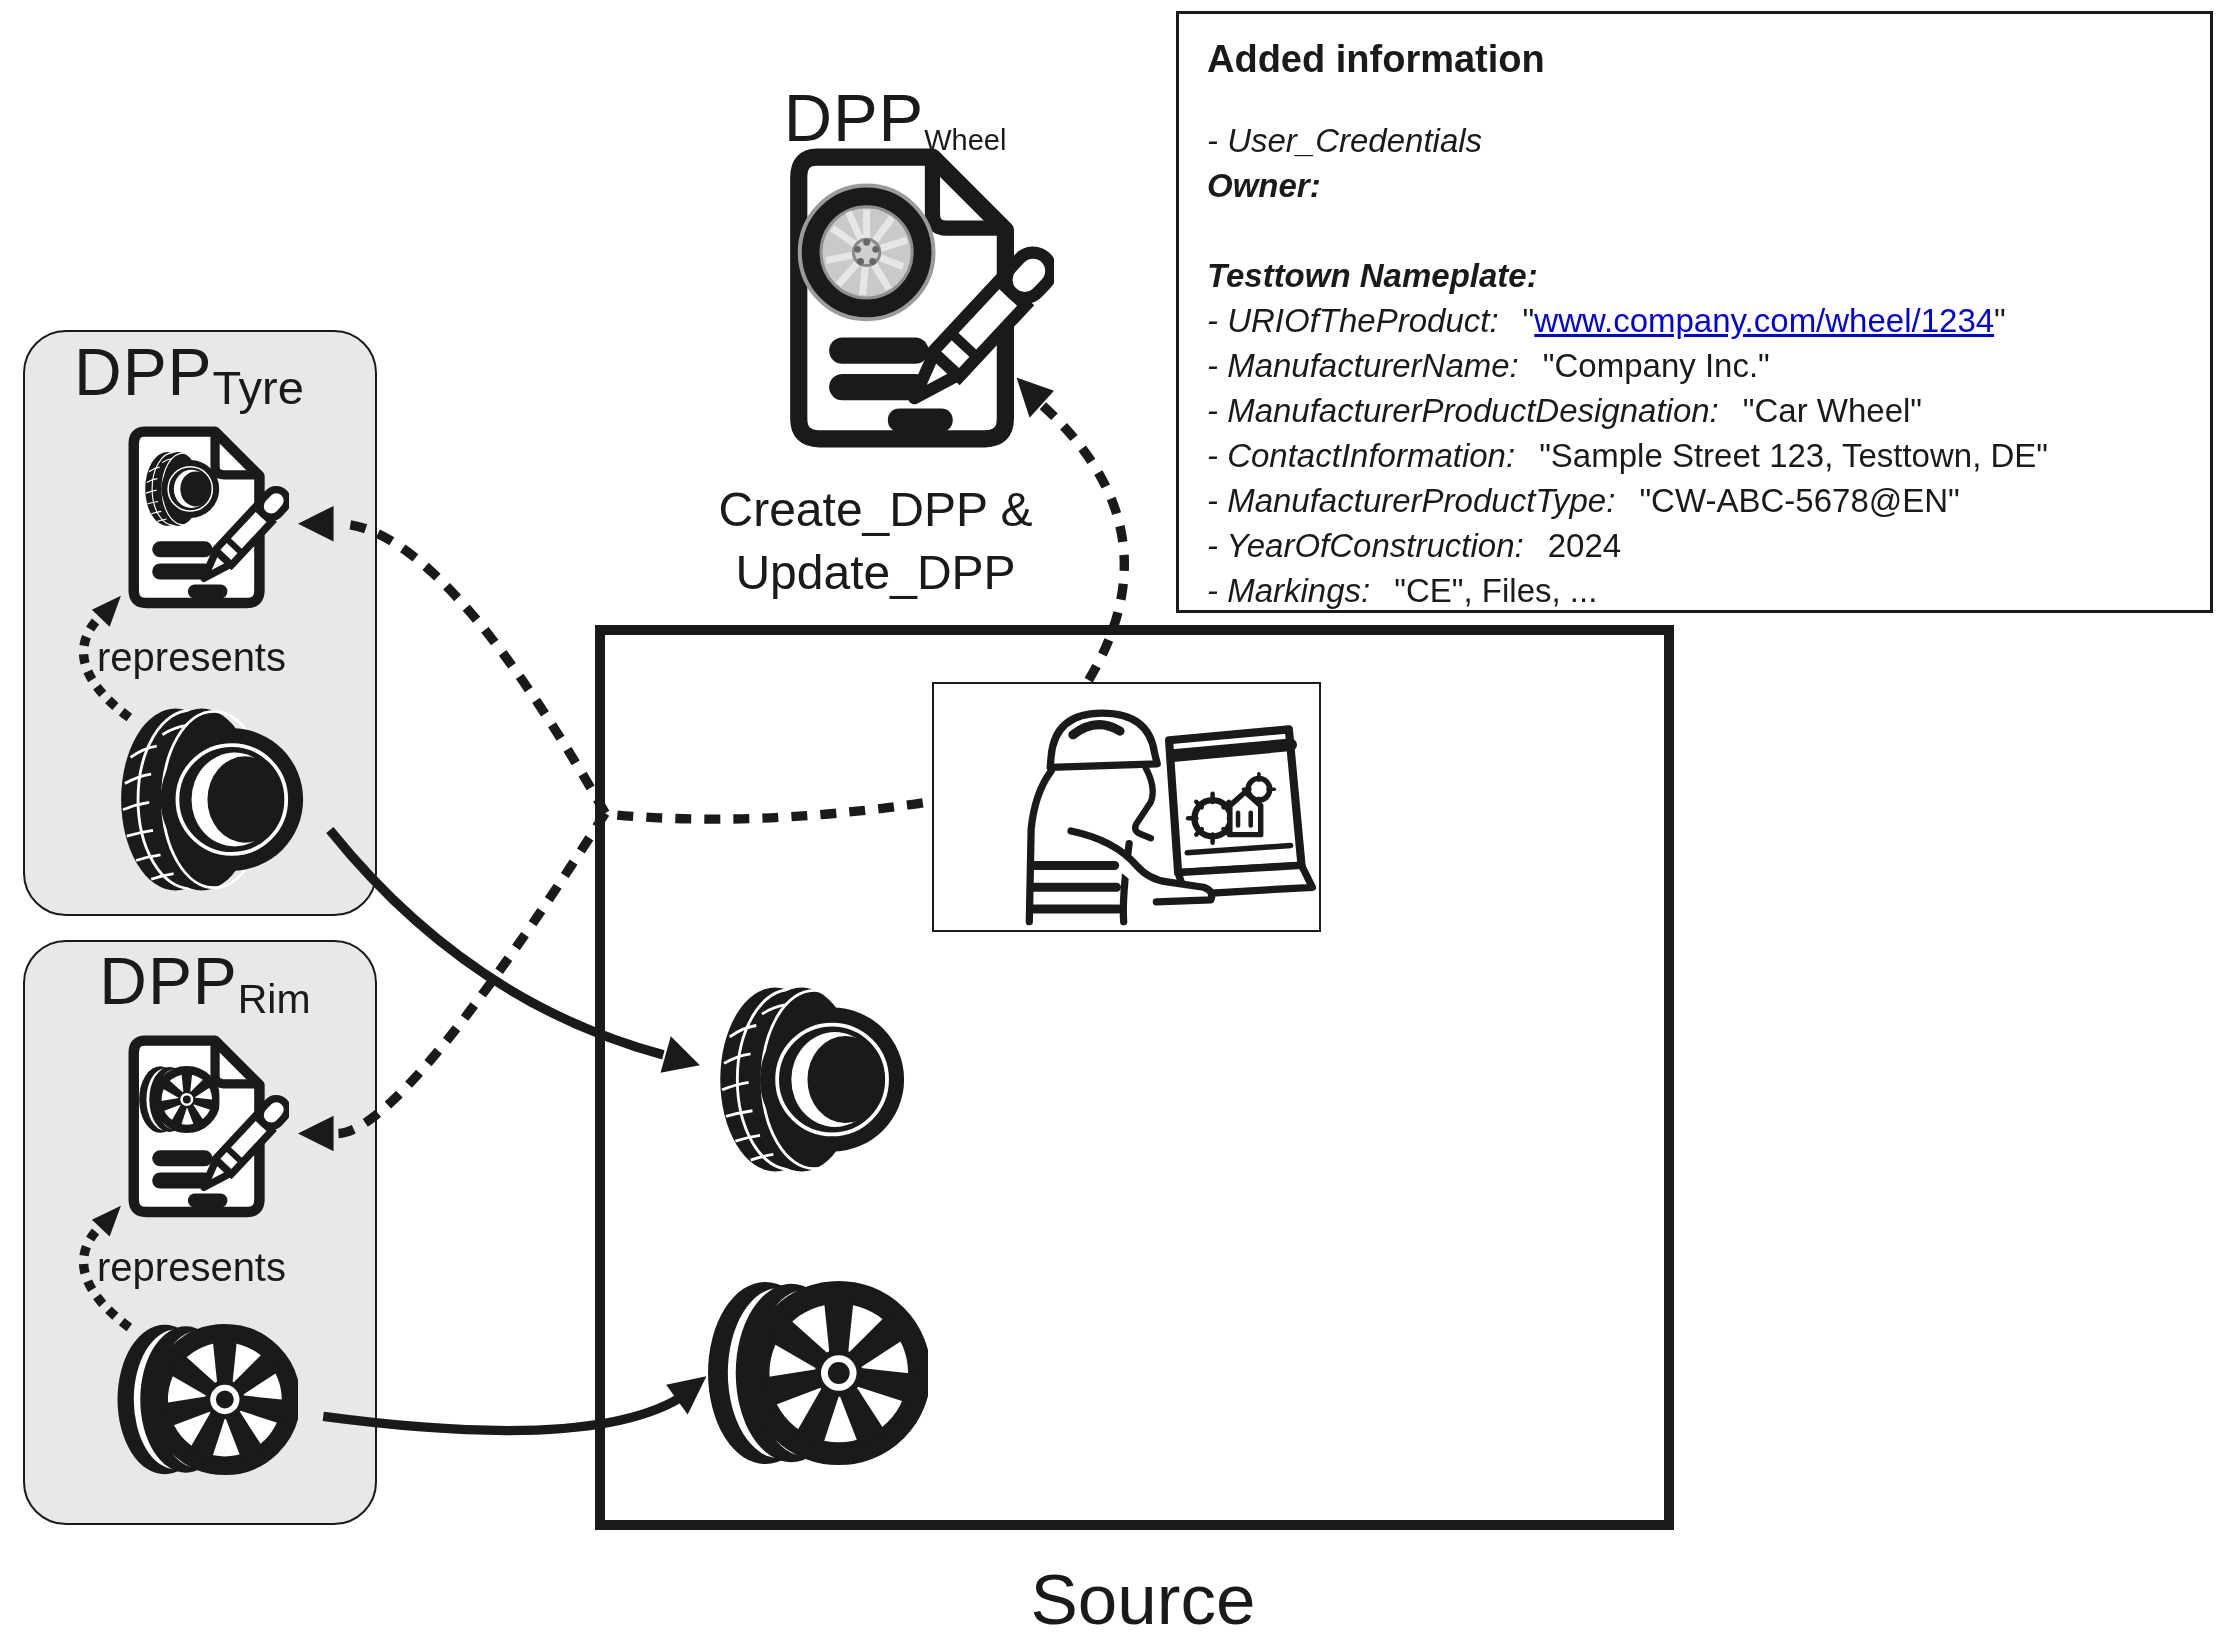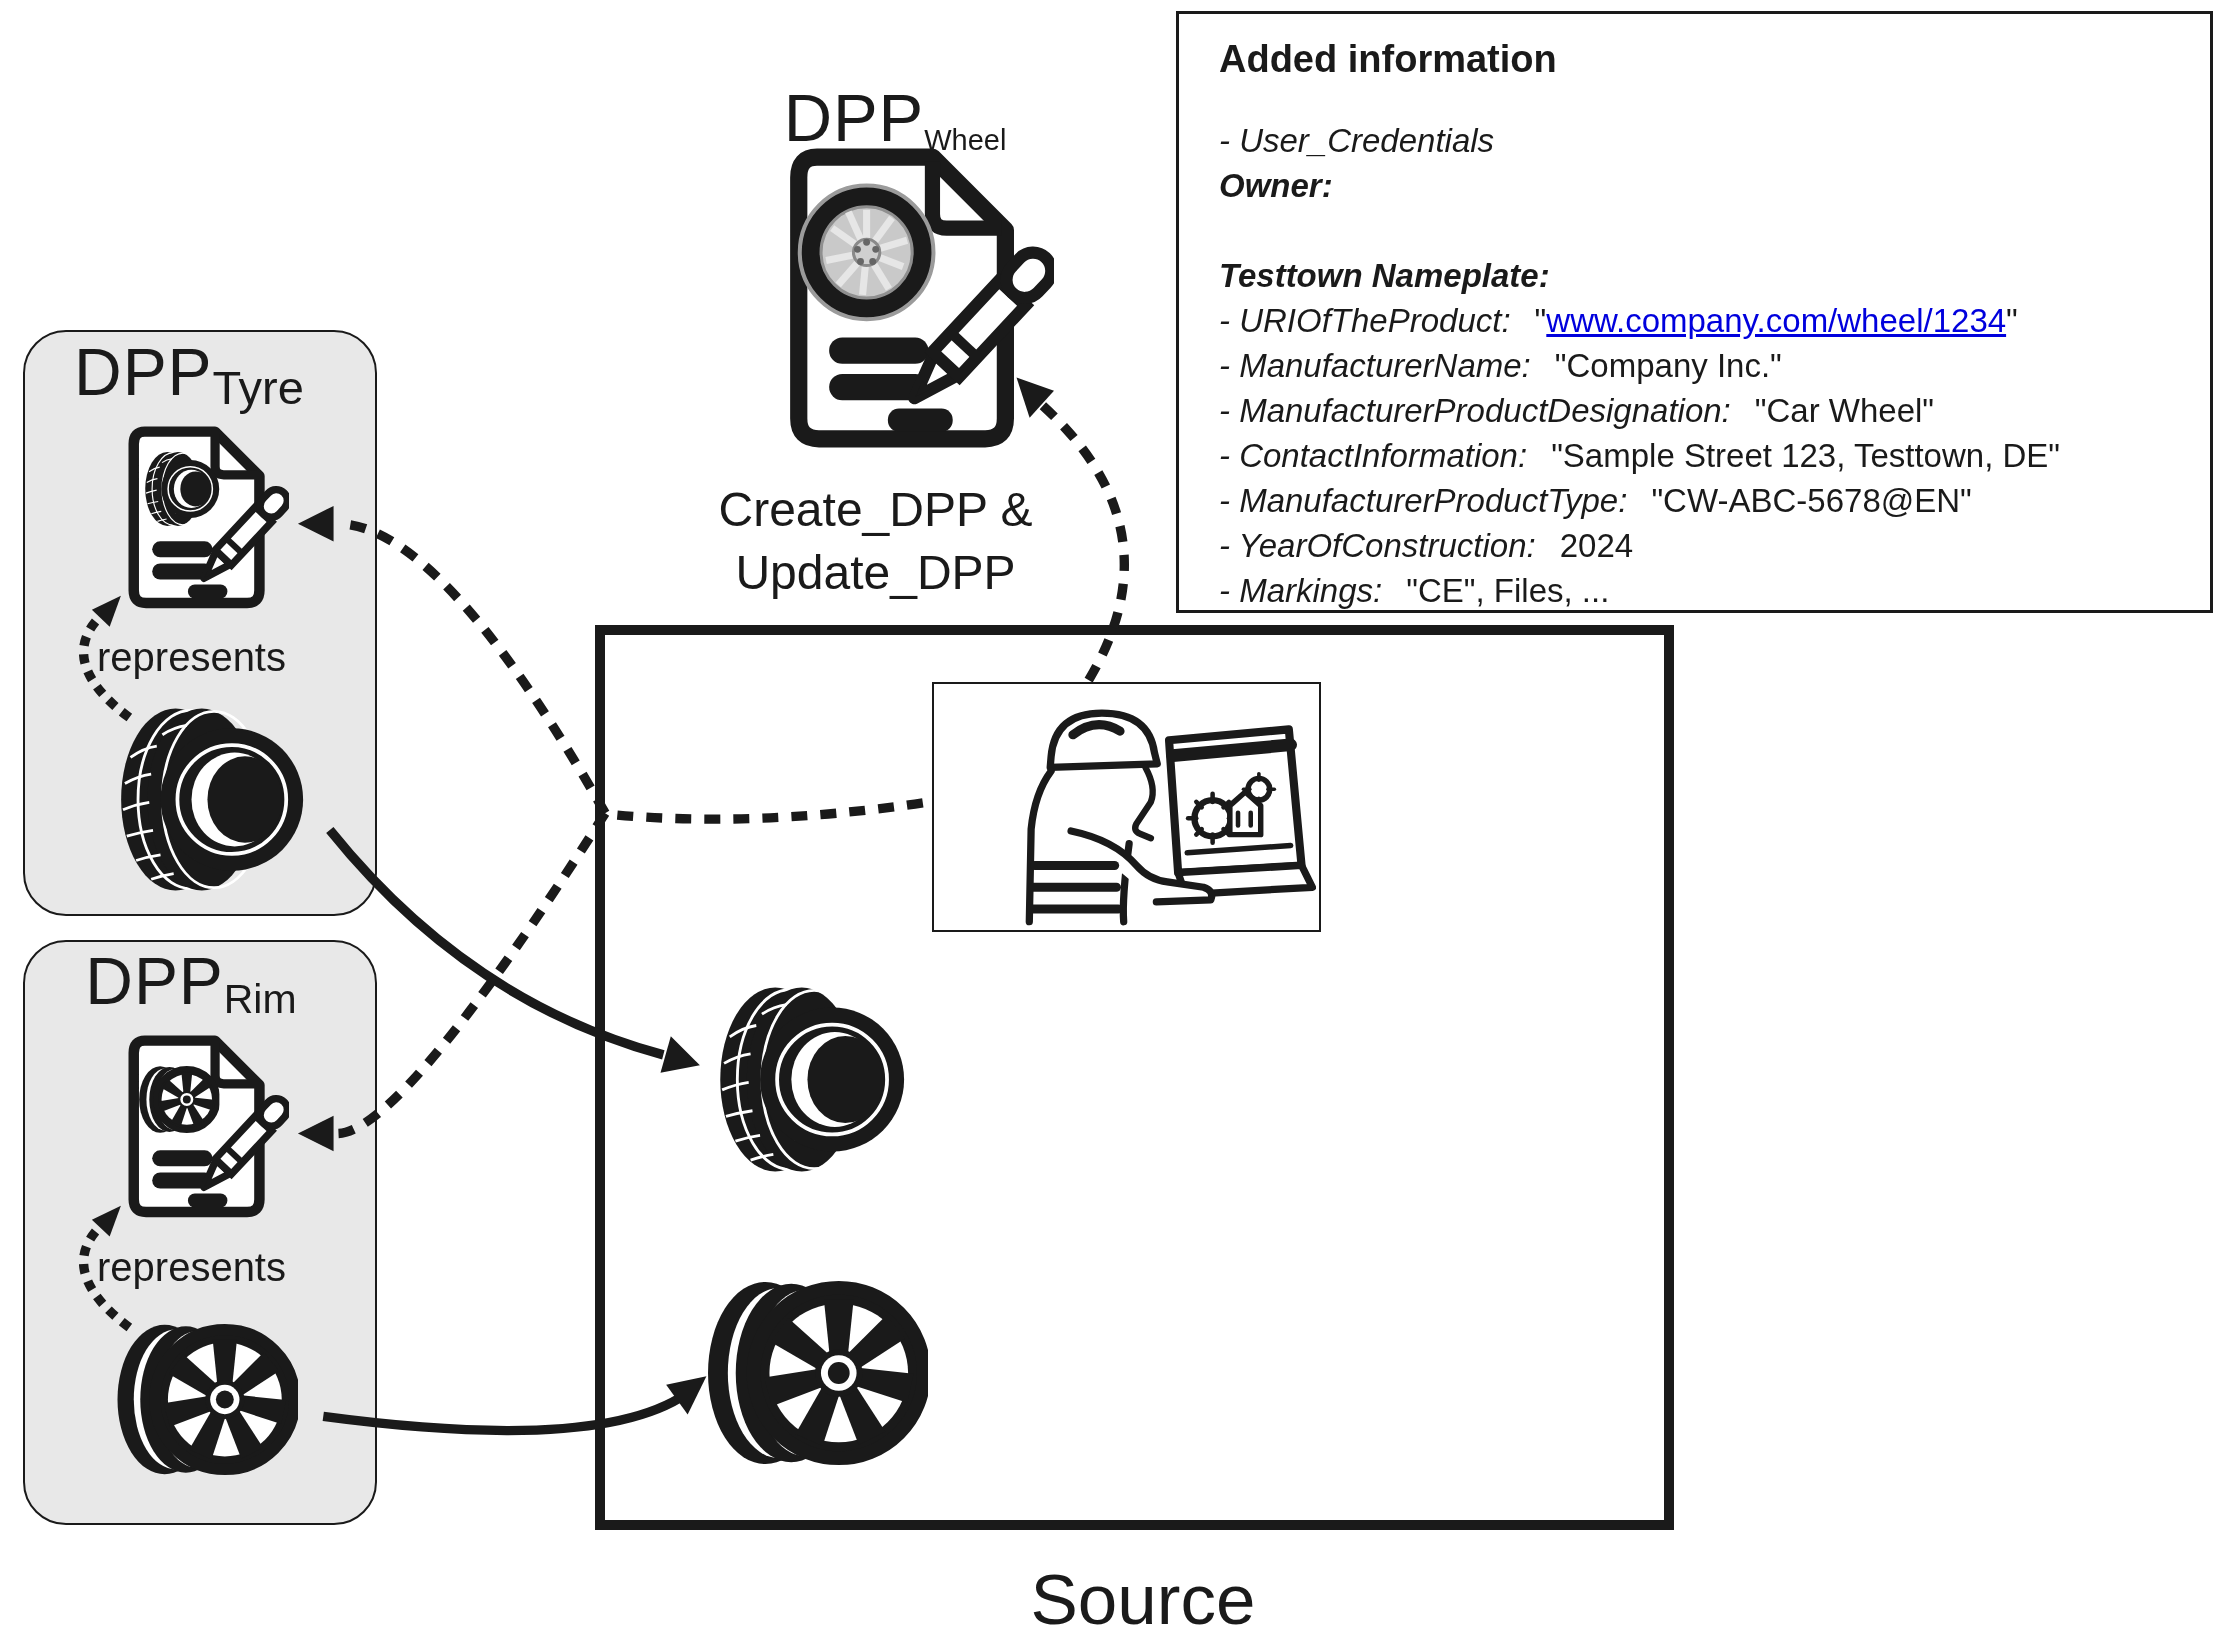--- a/index.html
+++ b/index.html
@@ -2,21 +2,21 @@
 <html style="font-size:15px"><head>
 <meta charset="utf-8">
 <style>
   html,body{margin:0;padding:0;background:#fff;}
   #canvas{position:relative;width:2226px;height:1646px;background:#fff;overflow:hidden;
           font-family:"Liberation Sans","DejaVu Sans",sans-serif;color:#1a1a1a;}
   .abs{position:absolute;}
   
   .gray-panel{background:#e8e8e8;border:2.8px solid #1a1a1a;border-radius:43px;box-sizing:border-box;z-index:1;}
   .source-box{border:10.3px solid #1a1a1a;box-sizing:border-box;z-index:1;background:transparent;}
-  .info-box{border:3.7px solid #1a1a1a;box-sizing:border-box;background:#fff;z-index:2;padding:24px 40px;}
+  .info-box{border:3.7px solid #1a1a1a;box-sizing:border-box;background:#fff;z-index:2;padding:24px 28px;}
   .worker-frame{border:2.8px solid #1a1a1a;box-sizing:border-box;background:#fff;z-index:2;}
   
   .dpp-label{z-index:3;text-align:center;white-space:nowrap;}
   .dpp-main{font-size:67px;letter-spacing:0.9px;}
   .dpp-sub{font-size:29px;display:inline-block;transform:translateY(9.4px);}
   .two-line{z-index:3;text-align:center;white-space:nowrap;}
   .represents{z-index:3;font-size:40px;white-space:nowrap;}
   .bottom-label{z-index:3;text-align:center;white-space:nowrap;}
   
   .info-title{font-size:38px;font-weight:bold;margin-bottom:37px;}
@@ -242,21 +242,21 @@
   </div>
   <svg class="abs icon" style="left:98px;top:423px;" width="191" height="191" viewBox="0 0 310 310">
     <use href="#sym-doc"></use>
     <use href="#sym-tyre" x="68" y="42" width="130" height="130"></use>
   </svg>
   <div class="abs represents" style="left:97px;top:635px;">represents</div>
   <svg class="abs icon" style="left:108px;top:701px;" width="197" height="197" viewBox="0 0 210 210">
       <use href="#sym-tyre"></use>
     </svg>
 
-  <div class="abs dpp-label" style="left:60px;top:943px;width:262px;">
+  <div class="abs dpp-label" style="left:74px;top:943px;width:262px;">
     <span class="dpp-main" style="font-size:66px">DPP</span><span class="dpp-sub" style="font-size:41px">Rim</span>
   </div>
   <svg class="abs icon" style="left:98px;top:1032px;" width="191" height="191" viewBox="0 0 310 310">
     <use href="#sym-doc"></use>
     <use href="#sym-rim" x="62" y="48" width="135" height="123"></use>
   </svg>
   <div class="abs represents" style="left:97px;top:1245px;">represents</div>
   <svg class="abs icon" style="left:111px;top:1314px;" width="187" height="171" viewBox="0 0 230 210">
       <use href="#sym-rim"></use>
     </svg>

